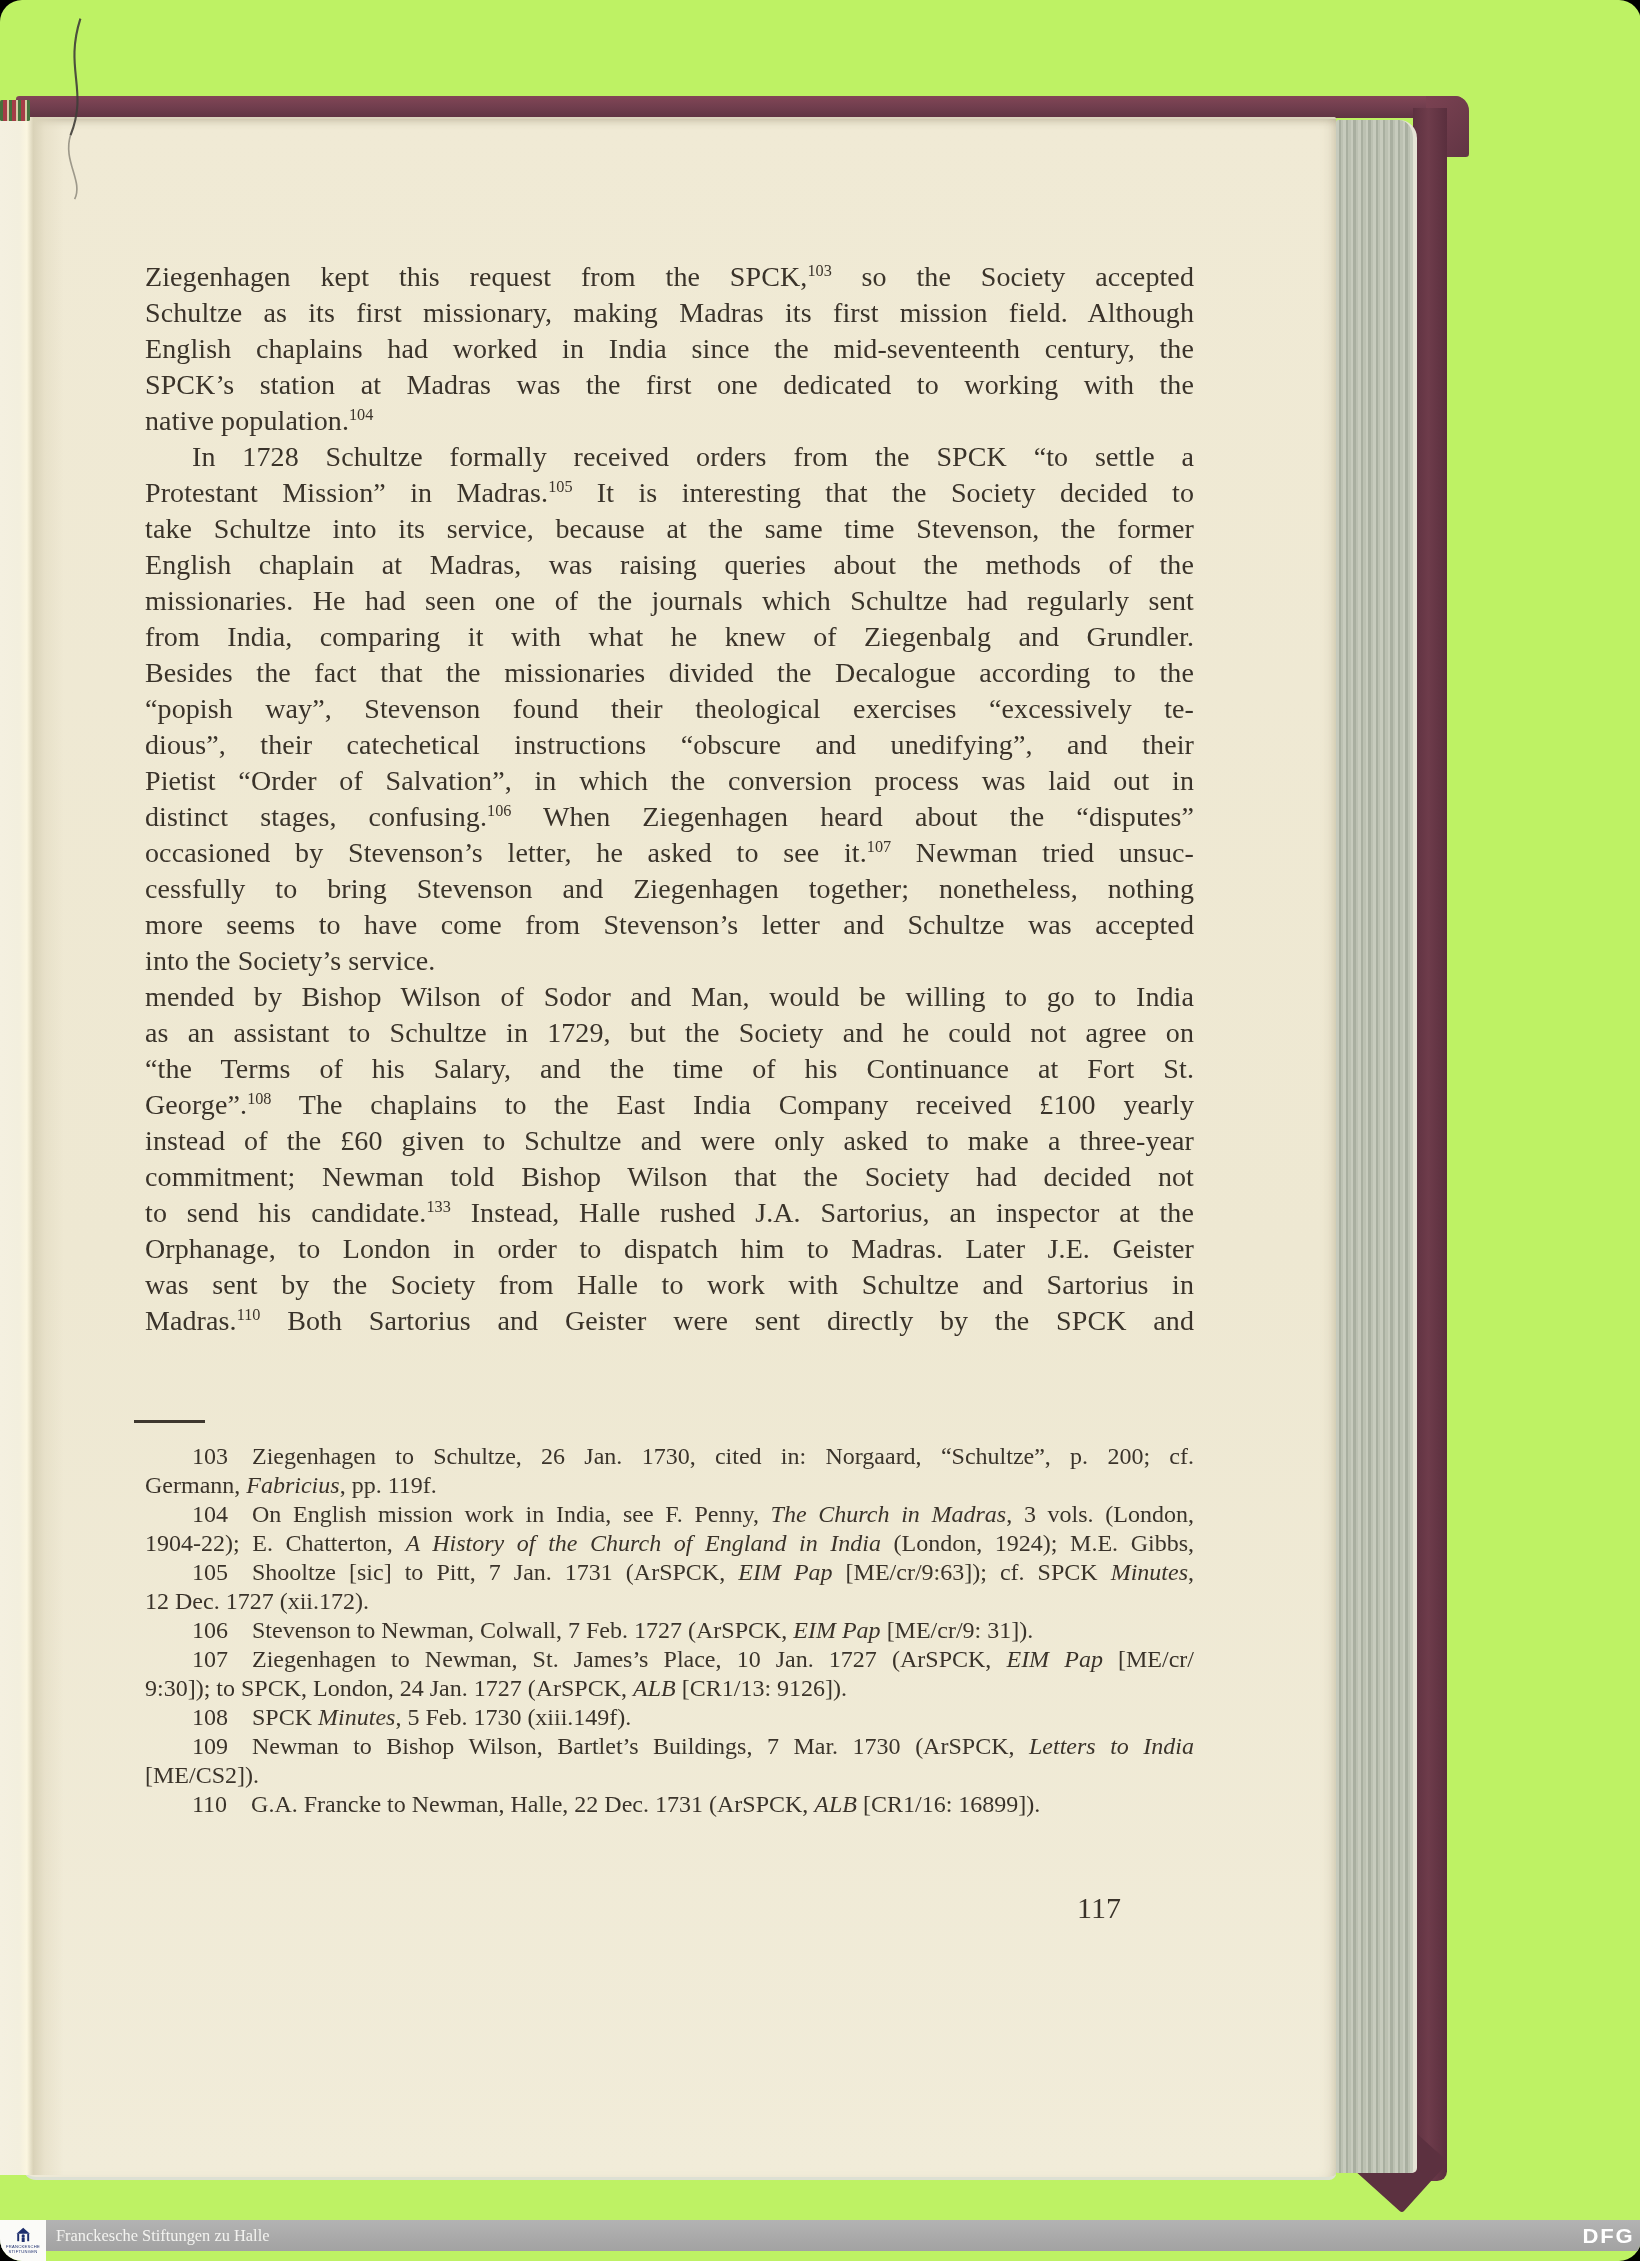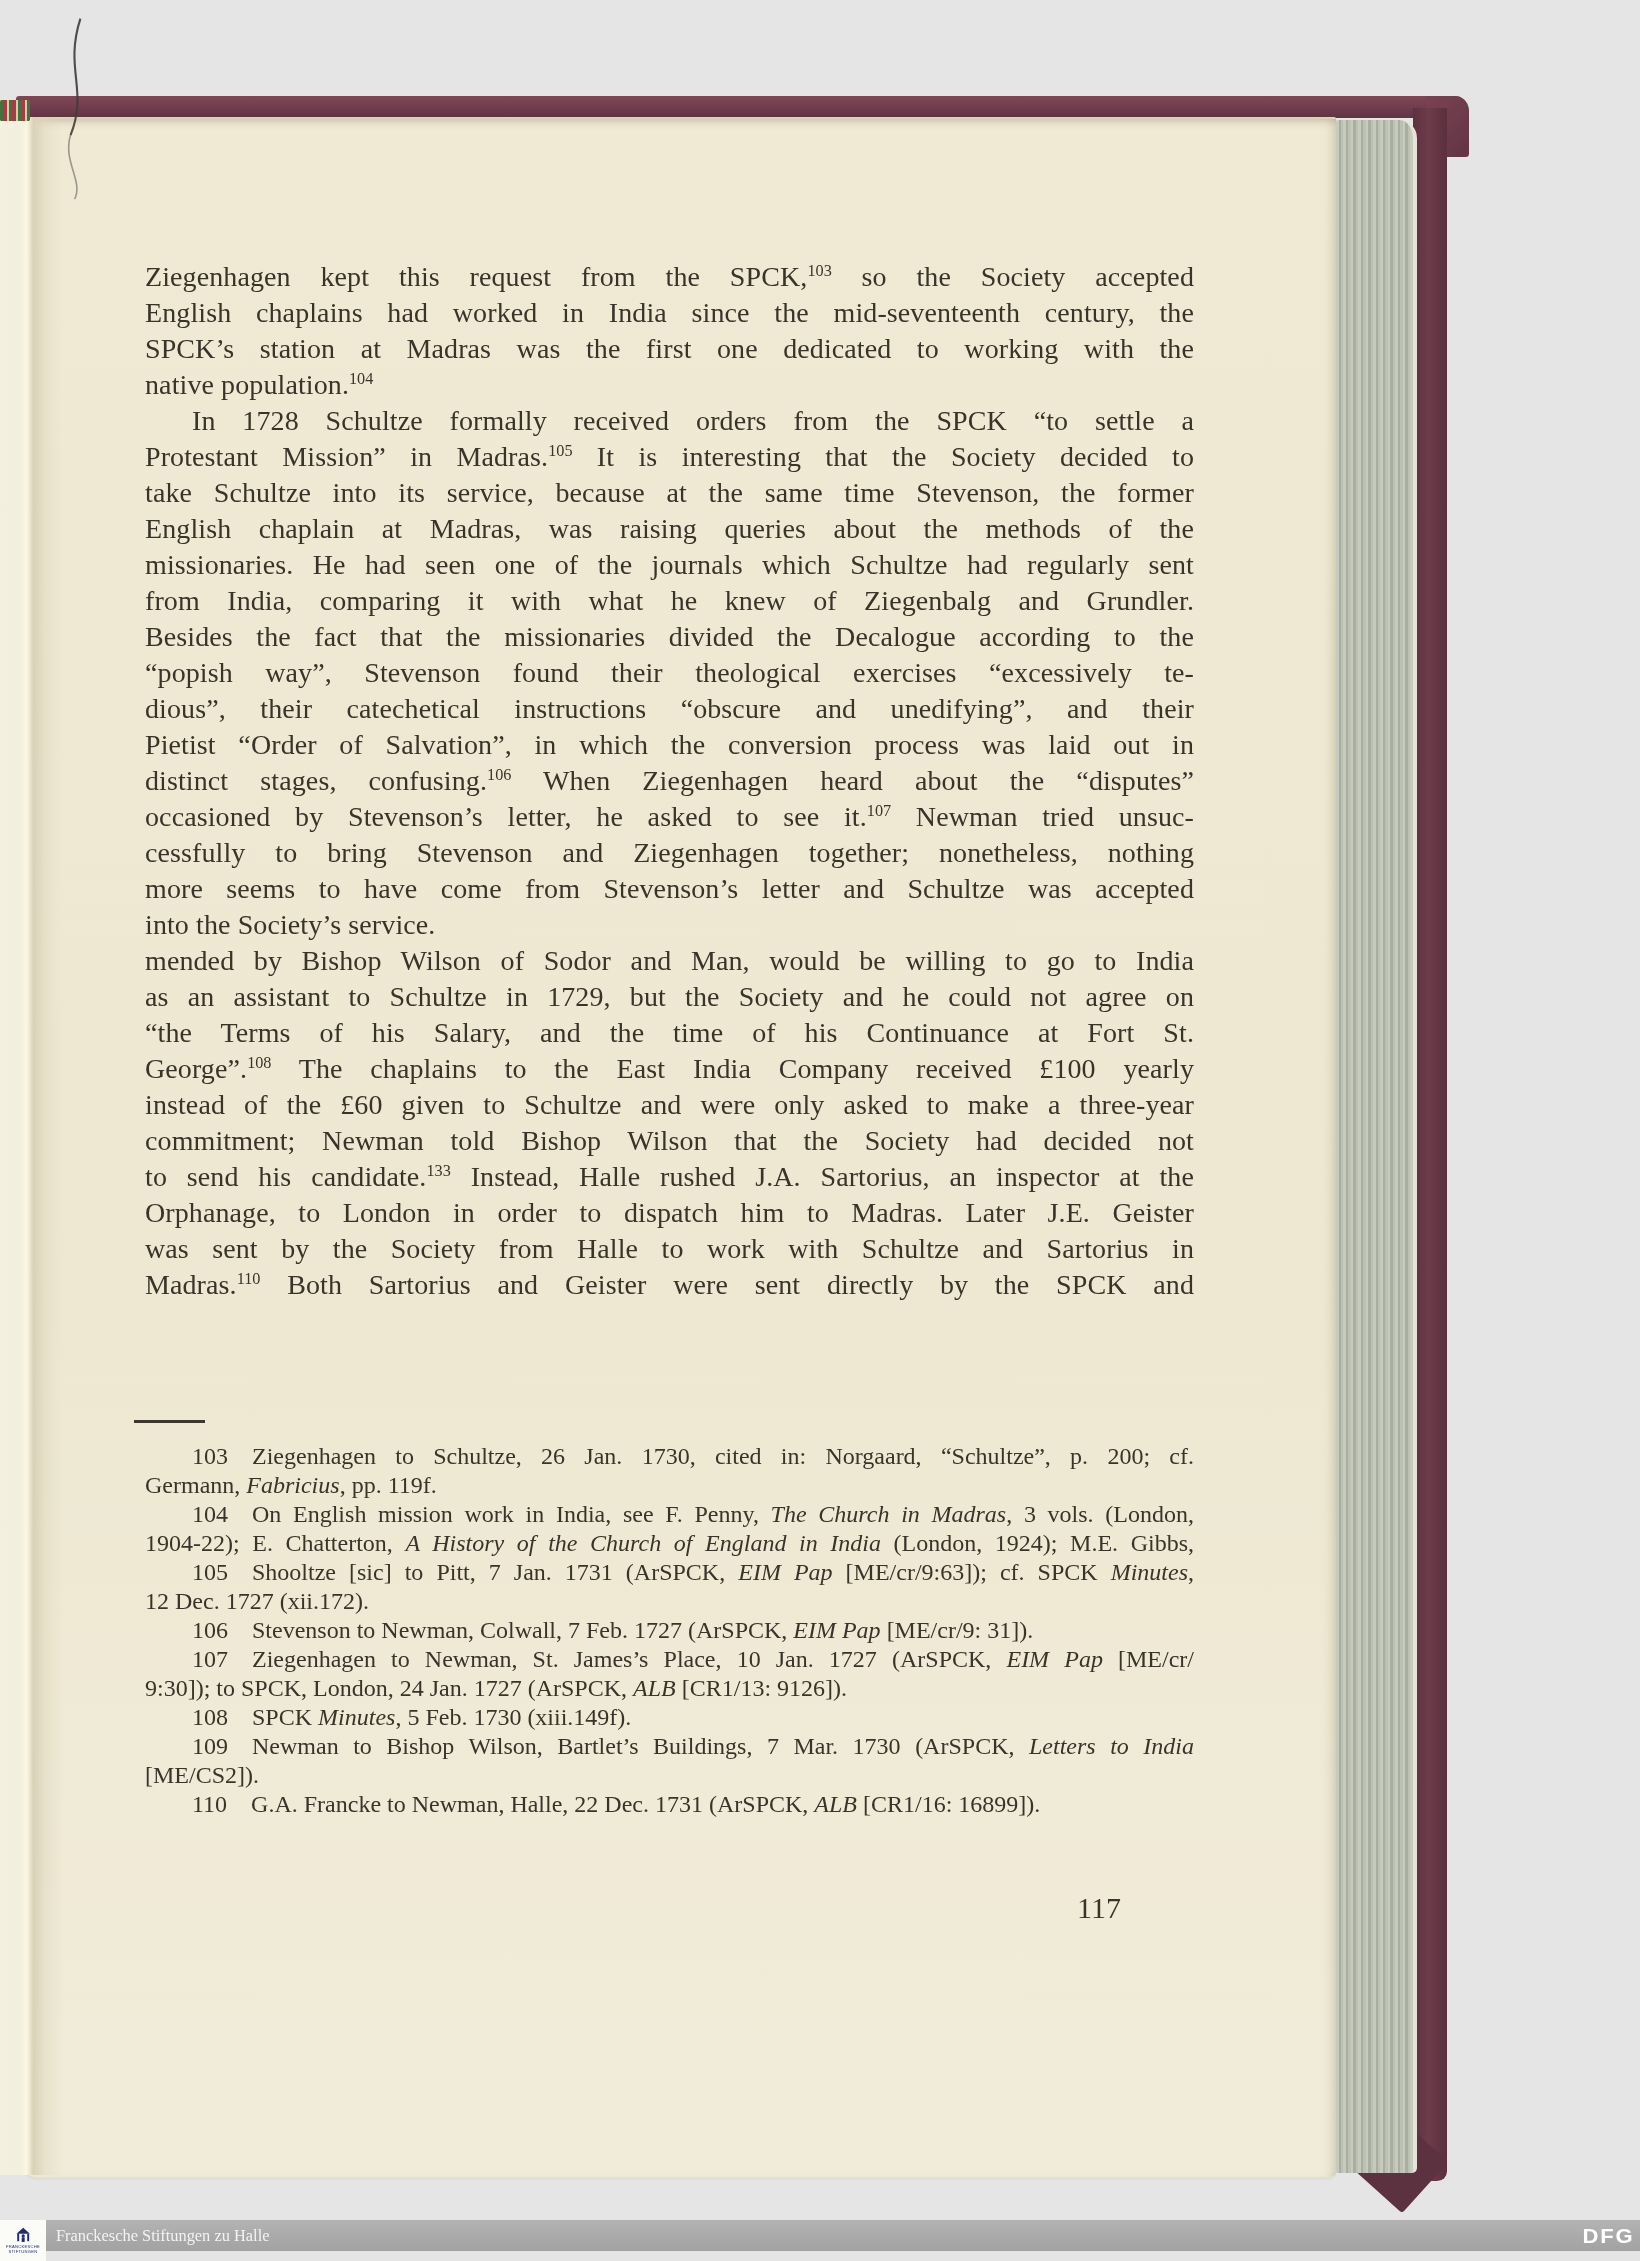--- a/index.html
+++ b/index.html
@@ -1,17 +1,17 @@
 <!DOCTYPE html>
 <html style="font-size:13px"><head>
 <meta charset="utf-8">
 <style>
   html,body{margin:0;padding:0;background:#000;}
-  #stage{position:relative;width:1641px;height:2261px;background:#e5e5e5;overflow:hidden;
-         font-family:"Liberation Serif","DejaVu Serif",serif;}
+  #stage{position:relative;width:1641px;height:2261px;background:#bef264;overflow:hidden;
+         font-family:"Liberation Serif","DejaVu Serif",serif;border-radius:22px;}
 
   
   .cover-top-band{position:absolute;left:16.4px;top:96px;width:1451px;height:22px;
     background:linear-gradient(180deg,#824656 0%,#6f3d4d 55%,#5f3342 100%);
     border-radius:3.3px 11.5px 1.6px 1.6px;}
   .cover-corner-tr{position:absolute;left:1426px;top:96px;width:43px;height:61px;
     background:linear-gradient(135deg,#7b4252,#613544);border-radius:0 14.8px 3.3px 0;}
   .cover-right-strip{position:absolute;left:1413px;top:108px;width:34px;height:2073px;
     background:linear-gradient(90deg,#5d3140 0%,#6e3c4b 45%,#5a2f3e 100%);
     border-radius:0 0 9.8px 2.5px;}
@@ -75,20 +75,21 @@
   <div class="gutter"></div>
   <div class="headband"></div>
 
   <svg class="hair" viewBox="0 0 150 240">
     <path d="M 70 8 C 50 70, 80 95, 58 150" fill="none" stroke="#3f3d38" stroke-width="2.6" opacity="0.9"></path>
     <path d="M 58 150 C 48 182, 74 206, 63 228" fill="none" stroke="#5a564c" stroke-width="2" opacity="0.55"></path>
   </svg>
 
   <div class="body-text">
       <div class="tl j"><span>Ziegenhagen kept this request from the SPCK,</span><sup class="fnref">103</sup><span> so the Society accepted</span></div>
+      <div class="tl j"><span>Schultze as its first missionary, making Madras its first mission field. Although</span></div>
       <div class="tl j"><span>English chaplains had worked in India since the mid-seventeenth century, the</span></div>
       <div class="tl j"><span>SPCK’s station at Madras was the first one dedicated to working with the</span></div>
       <div class="tl"><span>native population.</span><sup class="fnref">104</sup></div>
       <div class="tl j ind"><span>In 1728 Schultze formally received orders from the SPCK “to settle a</span></div>
       <div class="tl j"><span>Protestant Mission” in Madras.</span><sup class="fnref">105</sup><span> It is interesting that the Society decided to</span></div>
       <div class="tl j"><span>take Schultze into its service, because at the same time Stevenson, the former</span></div>
       <div class="tl j"><span>English chaplain at Madras, was raising queries about the methods of the</span></div>
       <div class="tl j"><span>missionaries. He had seen one of the journals which Schultze had regularly sent</span></div>
       <div class="tl j"><span>from India, comparing it with what he knew of Ziegenbalg and Grundler.</span></div>
       <div class="tl j"><span>Besides the fact that the missionaries divided the Decalogue according to the</span></div>

